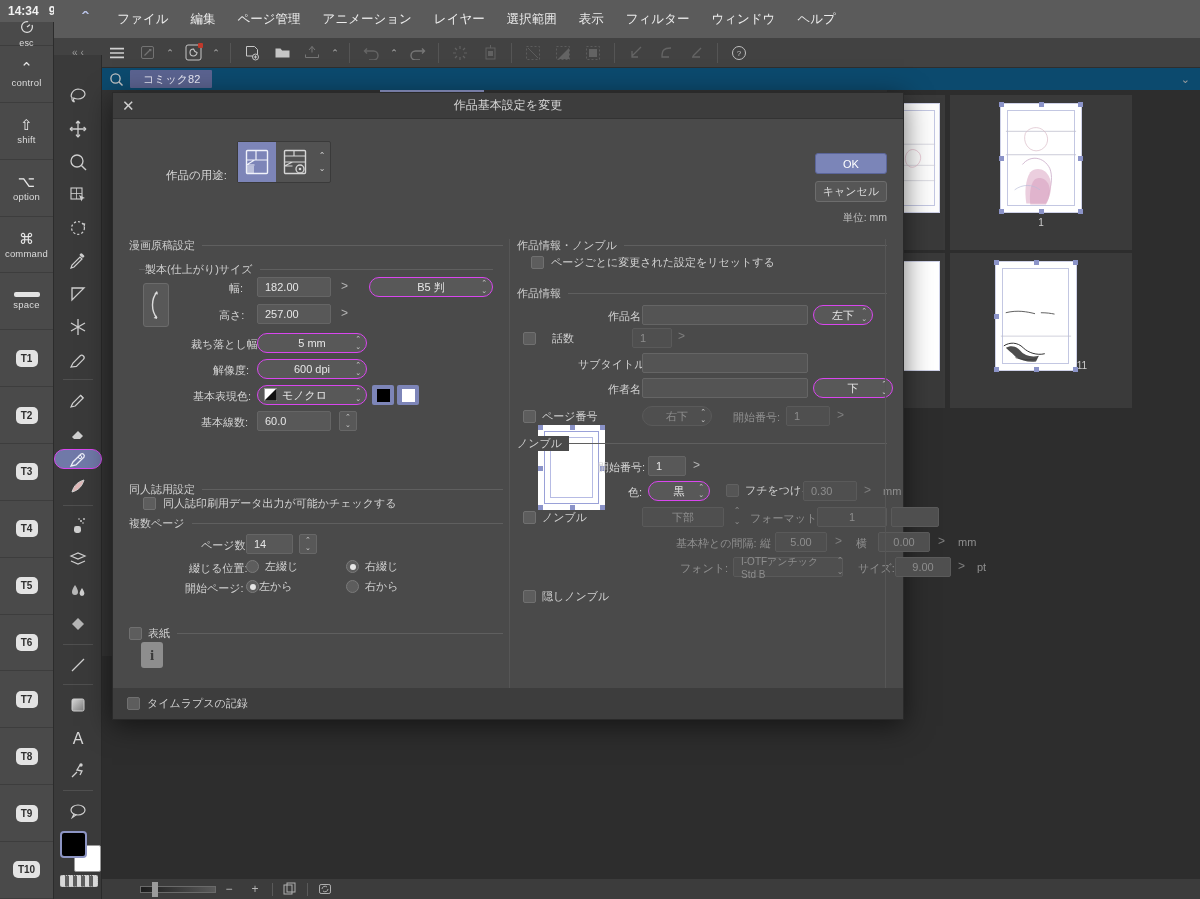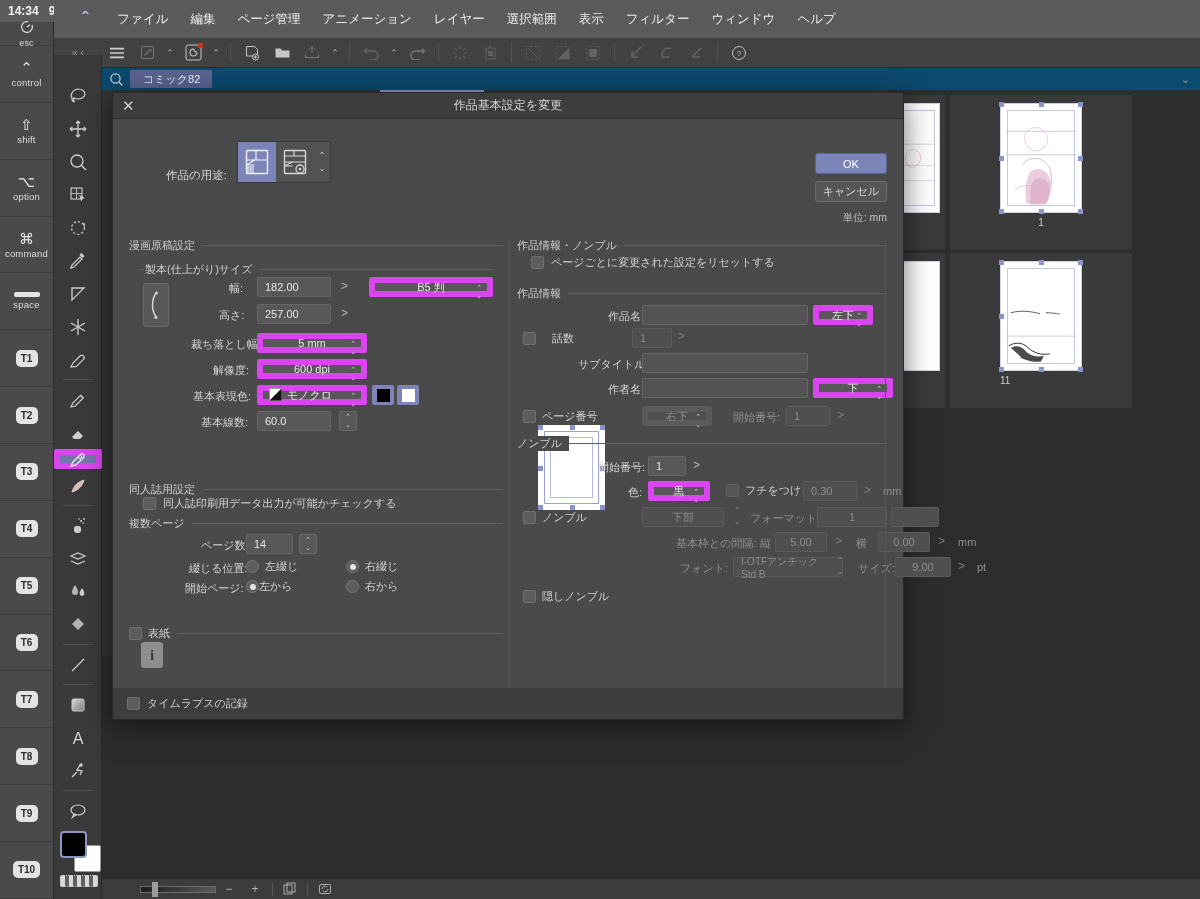--- a/index.html
+++ b/index.html
@@ -210,21 +210,21 @@
   .lbl.dim { color:#8f8f8f; }
 
   .inp {
     background:#585858; border:1px solid #656565; border-radius:2px; color:#e6e6e6;
     height:20px; display:flex;align-items:center; padding:0 7px; font-size:11px;
   }
   .inp.empty { background:#545454; }
   .inp.dim { color:#8d8d8d; background:#4f4f4f; border-color:#5a5a5a;}
   .inp.center { justify-content:center; }
   .sel {
-    background:#585858; border:6px solid #d946ef; border-radius:2px; color:#e6e6e6;
+    background:#585858; border:1px solid #d946ef; border-radius:10px; color:#e6e6e6;
     height:20px; display:flex;align-items:center; justify-content:center; font-size:11px;
     position:relative;
   }
   .sel .sp { position:absolute; right:5px; top:2px; display:flex;flex-direction:column;gap:2px;
     font-size:7px; line-height:6px; color:#cfcfcf;}
   .spinner { width:18px;height:20px; background:#585858;border:1px solid #676767;border-radius:2px;
     display:flex;flex-direction:column;align-items:center;justify-content:center;gap:2px;
     font-size:7px;line-height:6px;color:#d0d0d0;}
   .gt { color:#b4b4b4; font-size:12px; }
   .gt.dim { color:#7e7e7e; }
@@ -681,21 +681,21 @@
           <span class="hdl" style="left:-2px;top:50%;margin-top:-2px"></span>
           <span class="hdl" style="right:-2px;top:50%;margin-top:-2px"></span>
         </div>
         <div class="pgnum">1</div>
       </div>
 
       <div class="pgcell" style="left:0;top:163px;width:58px;height:155px;position:absolute">
         <div class="pgthumb" style="width:48px;height:110px"></div>
       </div>
       <div class="pgcell" style="left:63px;top:163px;width:182px;height:155px;position:absolute;flex-direction:row;gap:8px;padding-top:8px;justify-content:center;align-items:flex-start">
-        <div style="display:flex;flex-direction:column;align-items:flex-start">
+        <div style="display:flex;align-items:flex-end">
           <div class="pgthumb" style="width:82px;height:110px">
             <div class="inner"></div>
             <svg style="position:absolute;inset:0" viewBox="0 0 82 110">
               <path d="M10 52c12-3 22-1 30 1M46 52c6 0 10 .6 14 1.4" stroke="#4a4a4a" stroke-width=".9" fill="none"></path>
               <path d="M5 76h72" stroke="#b9b9cb" stroke-width=".7"></path>
               <path d="M8 86c6-4 14-4 20 2 5 5 14 8 22 6" stroke="#2e2e2e" fill="none" stroke-width="1"></path>
               <path d="M10 88c5-3 11-2 15 3 4 5 12 7 19 5l-3 6c-8 1-17-1-22-6-3-3-6-5-9-8z" fill="#2e2e2e" opacity=".85"></path>
               <path d="M20 98c6 2 14 3 22 1" stroke="#3a3a3a" fill="none" stroke-width=".8"></path>
             </svg>
             <span class="hdl" style="left:-2px;top:-2px"></span>

